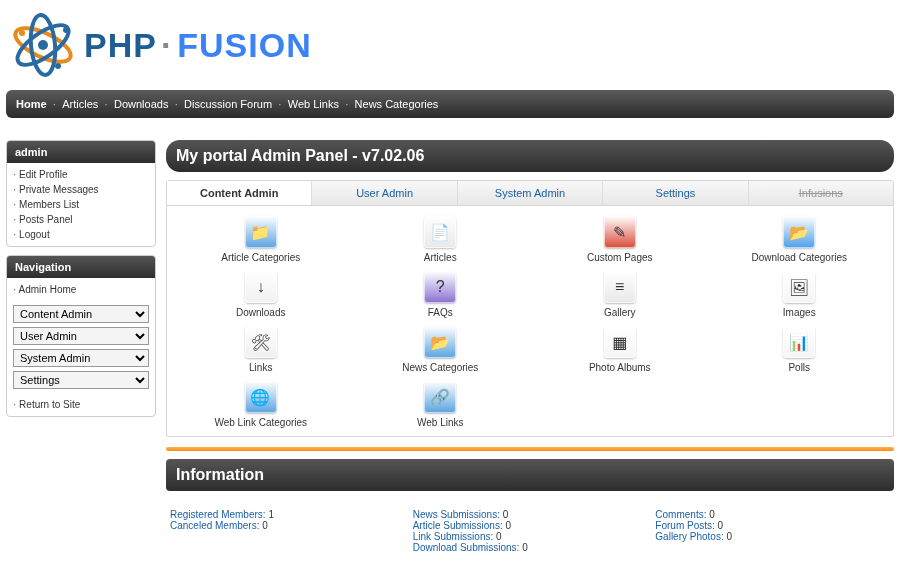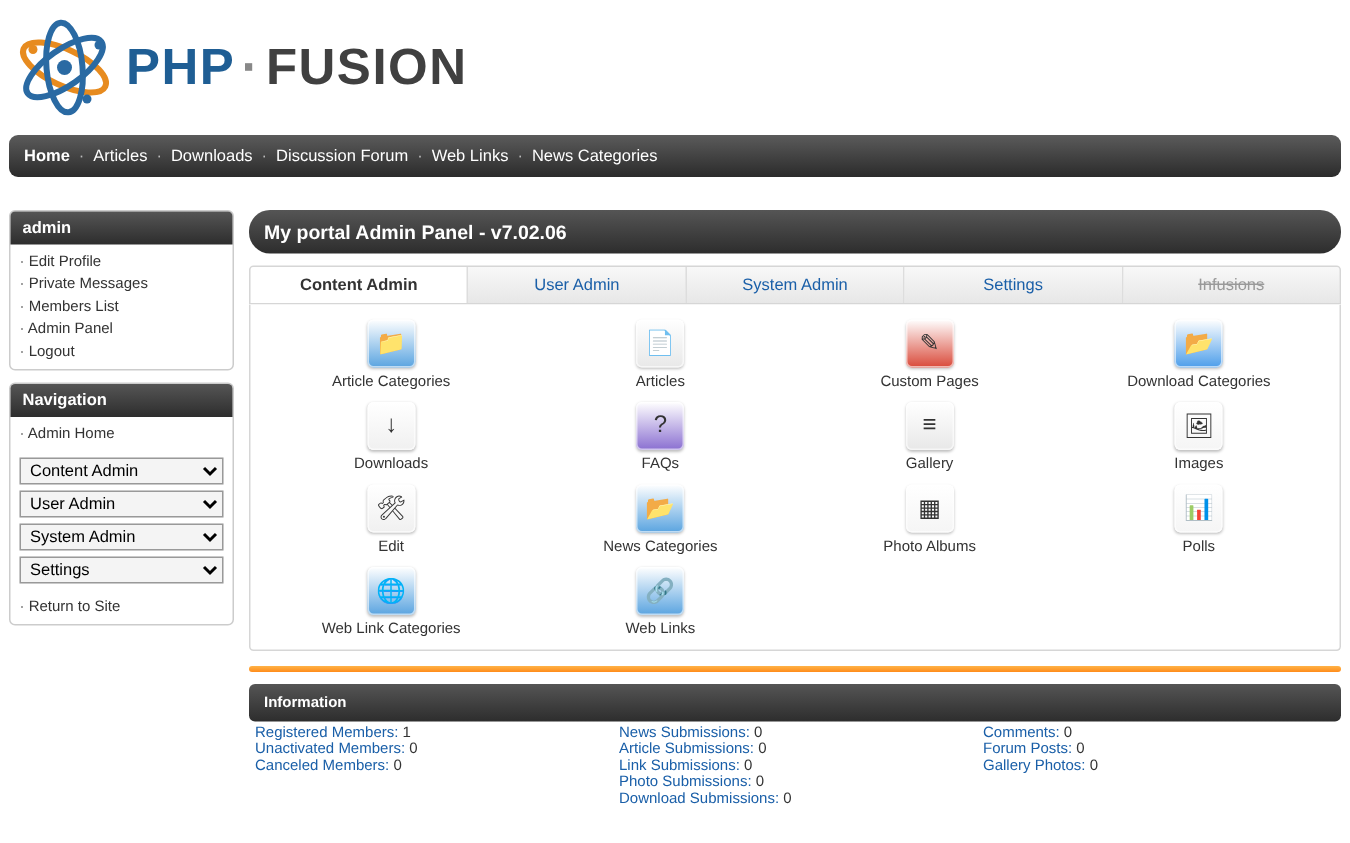--- a/index.html
+++ b/index.html
@@ -29,39 +29,39 @@
     color:#fff; padding:5px 8px; font-size:11px; font-weight:bold;
     border-radius:3px 3px 0 0;
   }
   .panel-body { padding:4px 6px; }
   .side-link { display:block; color:#333; text-decoration:none; font-size:10px; padding:2px 0; }
   .side-link::before { content:"· "; color:#555; }
   .side-select { width:100%; margin:2px 0; font-size:11px; padding:1px 2px; border:1px solid #999; background:#f4f4f4; }
   .main { flex:1; }
   .main-head {
     background: linear-gradient(#555,#2d2d2d);
-    color:#fff; padding:7px 10px; font-size:13px; font-weight:bold;
+    color:#fff; padding:7px 10px; font-size:16px; font-weight:bold;
     border-radius:14px;
     margin-bottom:8px;
   }
   .tabs { display:flex; background:#eee; border:1px solid #d6d6d6; border-radius:3px 3px 0 0; overflow:hidden; }
   .tab { flex:1; text-align:center; padding:6px 4px; font-size:11px; color:#1a5fa8; cursor:pointer; border-right:1px solid #ddd; background:linear-gradient(#f8f8f8,#e7e7e7); }
   .tab:last-child { border-right:none;}
   .tab.active { background:#fff; font-weight:bold; color:#333; box-shadow: inset 0 -2px 0 #fff; }
   .tab.disabled { color:#999; text-decoration: line-through; }
   .icon-grid-wrap { border:1px solid #d6d6d6; border-top:none; padding:10px 6px 8px 6px; background:#fff; border-radius:0 0 3px 3px;}
   .icon-grid { display:grid; grid-template-columns: repeat(4, 1fr); gap:8px 4px; }
   .grid-item { text-align:center; font-size:10px; color:#333; cursor:pointer; }
   .grid-item .ico { width:32px; height:32px; margin:0 auto 4px auto; border-radius:4px; display:flex; align-items:center; justify-content:center; box-shadow: 0 1px 2px rgba(0,0,0,.25), inset 0 0 0 1px rgba(255,255,255,.6); position:relative;}
   .orange-bar { height:4px; background:linear-gradient(#ffb347,#ff8c1a); margin:10px 0 8px 0; border-radius:2px; }
   .info-head {
     background: linear-gradient(#555,#2d2d2d);
-    color:#fff; padding:7px 10px; font-size:10px; font-weight:bold;
+    color:#fff; padding:7px 10px; font-size:16px; font-weight:bold;
     border-radius:4px;
-    margin-bottom:2px;
+    margin-bottom:18px;
   }
   .info-grid { display:grid; grid-template-columns: 1fr 1fr 1fr; gap:2px 8px; padding:0 4px 10px 4px;}
   .info-item { font-size:10px; color:#1a5fa8; }
   .info-item .val { color:#333; }
   .footer {
     background: linear-gradient(#555,#2d2d2d);
     color:#fff; padding:6px 10px; font-size:11px; font-weight:bold;
     border-radius:4px;
     margin:8px 6px 6px 6px;
     text-align:right;
@@ -80,21 +80,21 @@
           <ellipse cx="35" cy="35" rx="30" ry="12" fill="none" stroke="#e78b1f" stroke-width="4" transform="rotate(25 35 35)"></ellipse>
           <ellipse cx="35" cy="35" rx="30" ry="12" fill="none" stroke="#2a6aa3" stroke-width="4" transform="rotate(-35 35 35)"></ellipse>
           <ellipse cx="35" cy="35" rx="30" ry="12" fill="none" stroke="#2a6aa3" stroke-width="4" transform="rotate(85 35 35)"></ellipse>
           <circle cx="35" cy="35" r="5" fill="#2a6aa3"></circle>
           <circle cx="14" cy="23" r="3" fill="#e78b1f"></circle>
           <circle cx="58" cy="20" r="3" fill="#2a6aa3"></circle>
           <circle cx="50" cy="56" r="3" fill="#2a6aa3"></circle>
         </svg>
       </span>
       <span>
-        <span style="color:#1f5e94">PHP</span><span style="color:#888;margin:0 4px">·</span><span style="color:#404040">FUSION</span>
+        <span style="color:#1f5e94">PHP</span><span style="color:#888;margin:0 4px">·</span><span style="color:#3b82f6">FUSION</span>
       </span>
     </div>
   </div>
 
   <div class="navbar" id="navbar">
       <a href="#" class="bold">Home</a>
       <span class="sep">·</span>
       <a href="#">Articles</a>
       <span class="sep">·</span>
       <a href="#">Downloads</a>
@@ -107,21 +107,21 @@
     </div>
 
   <div class="layout">
     <div class="sidebar">
       <div class="panel">
         <div class="panel-head">admin</div>
         <div class="panel-body" id="admin-links">
             <a href="#" class="side-link">Edit Profile</a>
             <a href="#" class="side-link">Private Messages</a>
             <a href="#" class="side-link">Members List</a>
-            <a href="#" class="side-link">Admin Panel</a>
+            <a href="#" class="side-link">Posts Panel</a>
             <a href="#" class="side-link">Logout</a>
           </div>
       </div>
       <div class="panel">
         <div class="panel-head">Navigation</div>
         <div class="panel-body">
           <a href="#" class="side-link">Admin Home</a>
           <div id="nav-selects" style="margin:6px 0"><select class="side-select"><option>Content Admin</option></select><select class="side-select"><option>User Admin</option></select><select class="side-select"><option>System Admin</option></select><select class="side-select"><option>Settings</option></select></div>
           <a href="#" class="side-link">Return to Site</a>
         </div>
@@ -167,21 +167,21 @@
             <div class="grid-item">
               <div class="ico" style="background: linear-gradient(rgb(255, 255, 255), rgb(232, 232, 232)); font-size: 16px;">≡</div>
               <div>Gallery</div>
             </div>
             <div class="grid-item">
               <div class="ico" style="background: linear-gradient(rgb(255, 255, 255), rgb(245, 245, 245)); font-size: 16px;">🖼</div>
               <div>Images</div>
             </div>
             <div class="grid-item">
               <div class="ico" style="background: linear-gradient(rgb(255, 255, 255), rgb(240, 240, 240)); font-size: 16px;">🛠</div>
-              <div>Edit</div>
+              <div>Links</div>
             </div>
             <div class="grid-item">
               <div class="ico" style="background: linear-gradient(rgb(255, 255, 255), rgb(90, 164, 224)); font-size: 16px;">📂</div>
               <div>News Categories</div>
             </div>
             <div class="grid-item">
               <div class="ico" style="background: linear-gradient(rgb(255, 255, 255), rgb(245, 245, 245)); font-size: 16px;">▦</div>
               <div>Photo Albums</div>
             </div>
             <div class="grid-item">
@@ -198,28 +198,26 @@
             </div>
           </div>
       </div>
 
       <div class="orange-bar"></div>
 
       <div class="info-head">Information</div>
       <div class="info-grid">
         <div id="info-col1">
             <div class="info-item"><span>Registered Members: </span><span class="val">1</span></div>
-            <div class="info-item"><span>Unactivated Members: </span><span class="val">0</span></div>
             <div class="info-item"><span>Canceled Members: </span><span class="val">0</span></div>
           </div>
         <div id="info-col2">
             <div class="info-item"><span>News Submissions: </span><span class="val">0</span></div>
             <div class="info-item"><span>Article Submissions: </span><span class="val">0</span></div>
             <div class="info-item"><span>Link Submissions: </span><span class="val">0</span></div>
-            <div class="info-item"><span>Photo Submissions: </span><span class="val">0</span></div>
             <div class="info-item"><span>Download Submissions: </span><span class="val">0</span></div>
           </div>
         <div id="info-col3">
             <div class="info-item"><span>Comments: </span><span class="val">0</span></div>
             <div class="info-item"><span>Forum Posts: </span><span class="val">0</span></div>
             <div class="info-item"><span>Gallery Photos: </span><span class="val">0</span></div>
           </div>
       </div>
     </div>
   </div>

